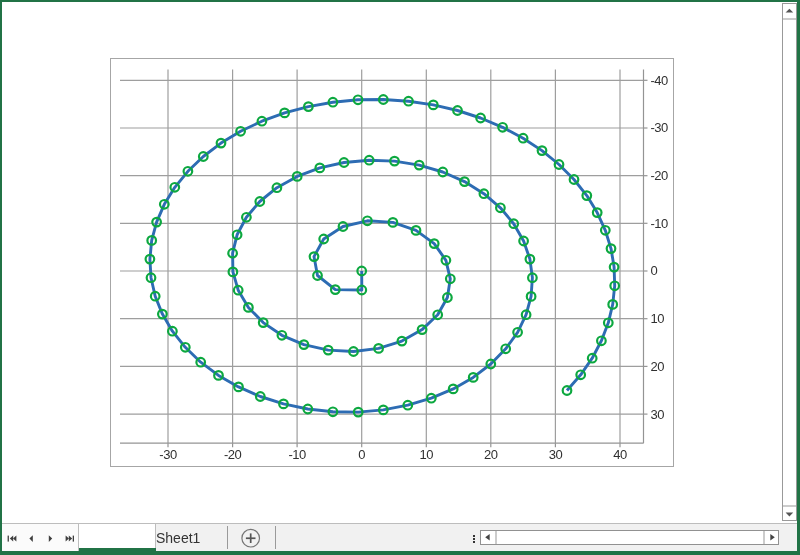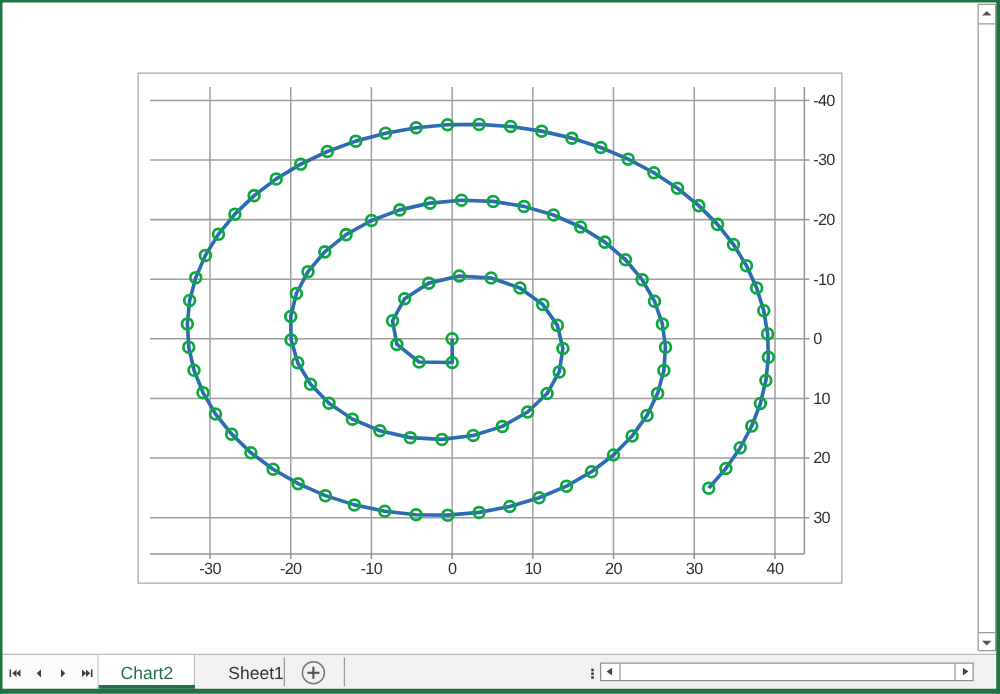--- a/index.html
+++ b/index.html
@@ -188,23 +188,22 @@
   <path d="M32.8 11.3 L29.4 14.6 L32.8 17.9 Z"></path>
   <path d="M48.8 11.3 L52.2 14.6 L48.8 17.9 Z"></path>
   <path d="M65.6 11.6 L69.0 14.6 L65.6 17.6 Z"></path>
         <path d="M68.8 11.6 L72.2 14.6 L68.8 17.6 Z"></path>
   <rect x="72.7" y="11.6" width="1.3" height="6"></rect>
  </g>
 </svg>
 
 <div class="abs" style="left:79px;top:524px;width:76px;height:24px;background:#fff;border-right:1px solid #bdbdbd;"></div>
 <div class="abs" style="left:79px;top:548px;width:77px;height:3px;background:#217346;"></div>
-<div class="abs" style="left:79px;top:524px;width:77px;height:24px;color:#217346;font-size:14px;text-align:center;line-height:28px;">Chart2</div>
-
-<div class="abs" style="left:156px;top:524px;width:71px;height:24px;color:#333;font-size:14px;text-align:right;line-height:28px;">Sheet1</div>
+
+<div class="abs" style="left:156px;top:524px;width:71px;height:24px;color:#333;font-size:14px;text-align:left;line-height:28px;">Sheet1</div>
 <div class="abs" style="left:227px;top:526px;width:1px;height:23px;background:#9a9a9a;"></div>
 
 <svg class="abs" style="left:236px;top:524px" width="30" height="27" viewBox="0 0 30 27">
  <circle cx="14.7" cy="14.2" r="8.8" fill="none" stroke="#767676" stroke-width="1.2"></circle>
  <rect x="9.9" y="13.4" width="9.6" height="1.7" fill="#555"></rect>
  <rect x="13.85" y="9.4" width="1.7" height="9.6" fill="#555"></rect>
 </svg>
 <div class="abs" style="left:274.5px;top:526px;width:1px;height:23px;background:#9a9a9a;"></div>
 
 <div class="abs" style="left:473px;top:534.8px;width:2px;height:2px;background:#333;"></div>

